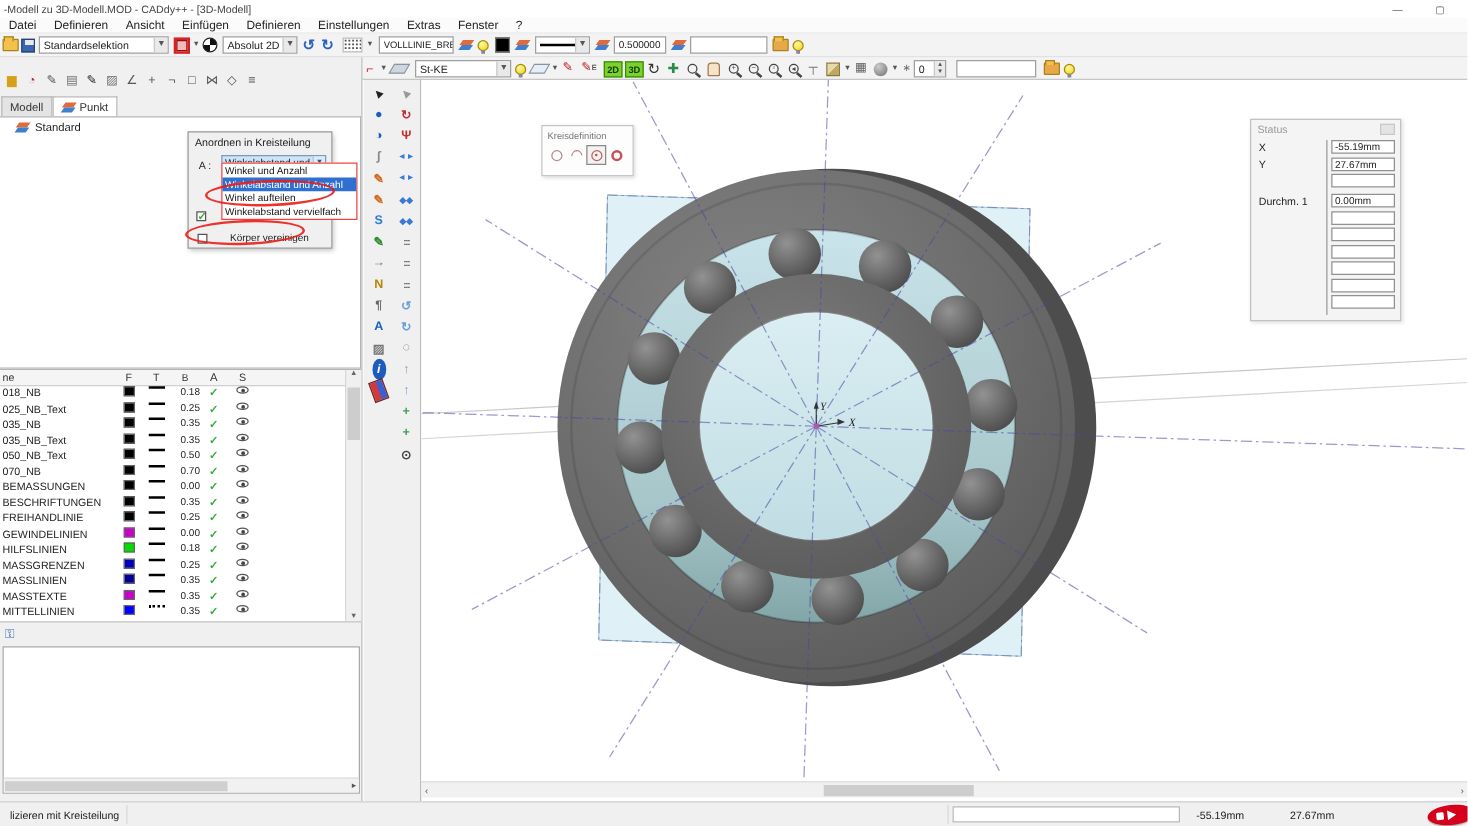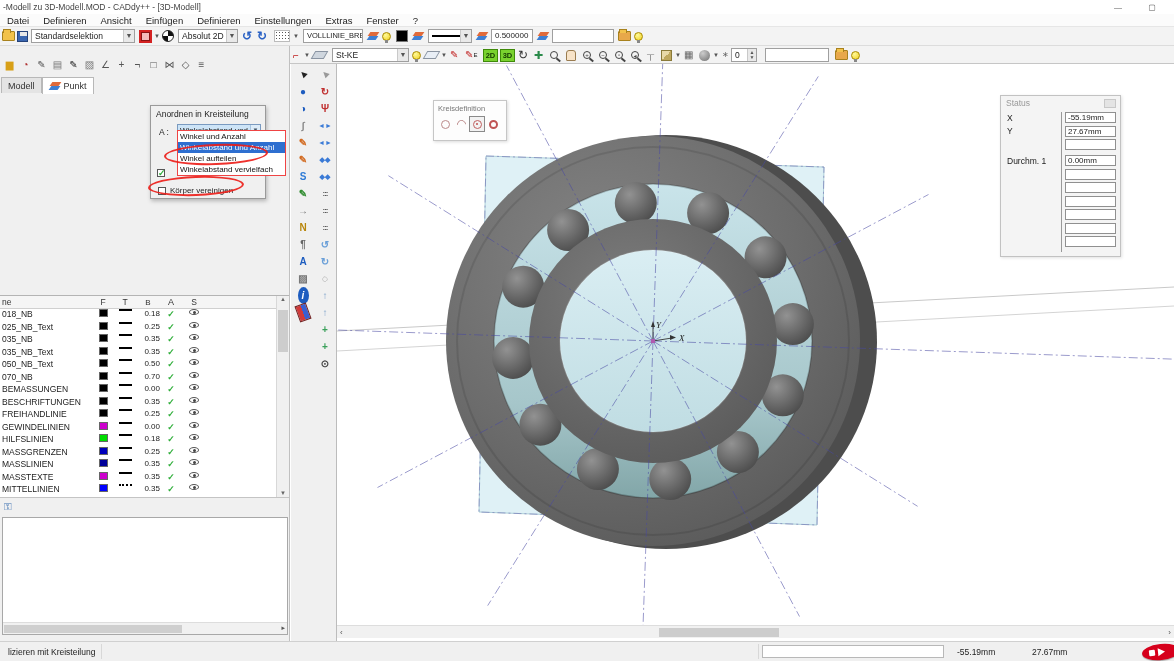--- a/index.html
+++ b/index.html
@@ -99,21 +99,21 @@
   #dlg .dt{font-size:8.5px;color:#222;padding:3px 0 0 5px;white-space:nowrap}
   #dlg .plabel{position:absolute;left:8px;top:21px;font-size:8.5px}
   #dlg .dcombo{position:absolute;left:26px;top:18px;width:84px;height:13px;background:#cde4f7;border:1px solid #7a9ac0;font-size:8px;line-height:11px;padding-left:2px;overflow:hidden;white-space:nowrap}
   #dlg .dcombo .carr{position:absolute;right:0;top:0;width:10px;height:100%;background:#dcebf8;border-left:1px solid #a8c4de;font-size:6px;color:#456;display:flex;align-items:center;justify-content:center}
   #dlg .dlist{position:absolute;left:26px;top:24px;width:109px;background:#fff;border:1px solid #ef4444;z-index:35}
   #dlg .opt{height:11px;font-size:8px;line-height:11px;padding-left:2px;overflow:hidden;white-space:nowrap;color:#111}
   #dlg .opt.sel{background:#2e6fd0;color:#fff}
   .cb{width:8px;height:8px;background:#fff;border:1px solid #555;display:inline-block;position:relative}
   .cb.checked::after{content:"✓";position:absolute;left:0px;top:-2px;color:#2fae3a;font-size:9px;font-weight:bold}
   #dlg .hiddencb{position:absolute;left:6px;top:63px;z-index:31}
-  #dlg .cbrow{position:absolute;left:7px;top:80px;display:flex;align-items:flex-end;gap:4px;font-size:8px}
+  #dlg .cbrow{position:absolute;left:7px;top:80px;display:flex;align-items:flex-end;gap:18px;font-size:8px}
   .redellipse{position:absolute;border:2px solid rgba(236,28,22,.9);border-radius:50%;z-index:60;pointer-events:none}
   
   #statuspanel{left:1000px;top:95px;width:121px;height:162px;background:#f4f4f4;border:1px solid #c2c2c2;box-shadow:1px 1px 3px rgba(0,0,0,.12);z-index:20}
   #statuspanel .sp-title{font-size:8.5px;color:#999;padding:2px 0 0 5px}
   #statuspanel .sp-btn{position:absolute;right:4px;top:3px;width:12px;height:9px;background:#e4e4e4;border:1px solid #c8c8c8}
   #sp-body{position:absolute;left:0;top:16px;right:0;bottom:0}
   #sp-sep{position:absolute;left:60px;top:0;bottom:4px;width:1px;background:#999}
   .sprow{display:flex;height:11px;margin:0 4px 2.5px 6px;align-items:center}
   .sprow .lab{width:58px;font-size:8.5px;color:#222}
   .sprow .box{flex:1;height:11px;background:#fff;border:1px solid #909090;font-size:8px;line-height:9px;padding-left:2px}
@@ -281,20 +281,26 @@
       <span style="color: rgb(85, 85, 85);">◇</span>
       <span style="color: rgb(85, 85, 85);">≡</span>
     </div>
   <div id="lp-tabs">
     <div class="tab">
         <span>Modell</span>
       </div>
     <div class="tab active">
         <span class="ic-layers"></span>
         <span>Punkt</span>
+      </div>
+  </div>
+  <div id="treebox">
+    <div id="treeroot">
+        <span class="ic-layers"></span>
+        <span>Standard</span>
       </div>
   </div>
   <div id="layertable">
     <div class="thead">
       <span class="c-name">ne</span>
       <span class="c-f" style="justify-content:center">F</span>
       <span class="c-t" style="justify-content:center">T</span>
       <span class="c-b" style="text-align:center">B</span>
       <span class="c-a" style="color:#333;font-weight:normal">A</span>
       <span class="c-s" style="justify-content:center;display:block;text-align:center">S</span>

